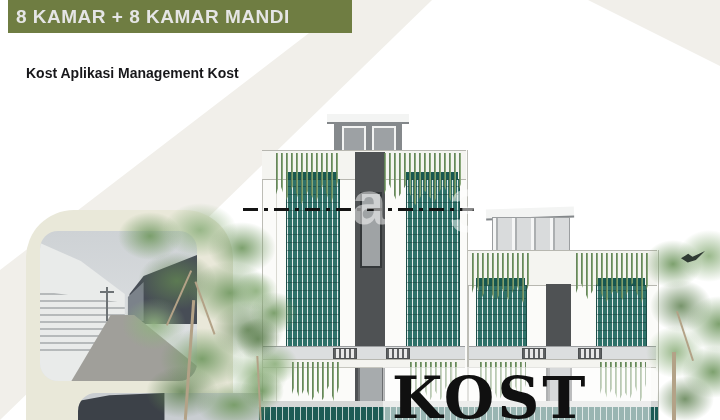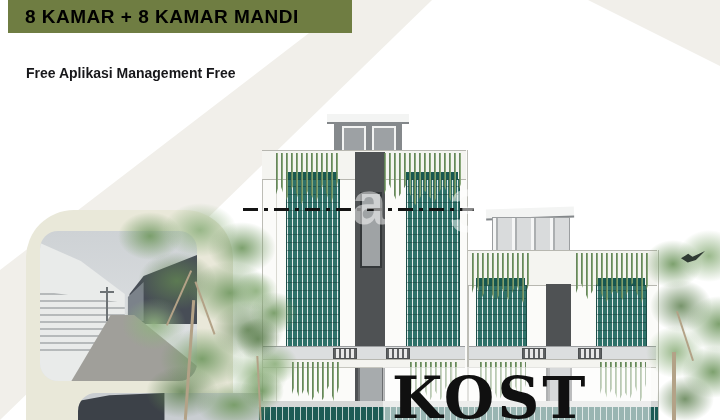--- a/index.html
+++ b/index.html
@@ -8,21 +8,21 @@
   .abs{position:absolute;}
 
   
   .bg-band-left{left:0;top:0;width:720px;height:420px;background:#f1efea;
     clip-path:polygon(352px 0,432px 0,0 420px,0 270px);}
   .bg-tri-right{left:0;top:0;width:720px;height:420px;background:#f1efea;
     clip-path:polygon(588px 0,720px 0,720px 66px);}
 
   
   .banner{left:8px;top:0;width:344px;height:33px;background:#6f7d42;display:flex;align-items:center;}
-  .banner span{color:#000000;font-weight:bold;font-size:19px;letter-spacing:.5px;padding-left:17px;white-space:nowrap;}
+  .banner span{color:#e5e5e5;font-weight:bold;font-size:19px;letter-spacing:.5px;padding-left:8px;white-space:nowrap;}
   .feat{color:#17171a;font-weight:bold;}
   .feat1{left:26px;top:42px;font-size:15px;}
   .feat2{left:26px;top:65px;font-size:14px;}
 
   
   .pill{left:26px;top:210px;width:207px;height:260px;background:#e9e8d9;border-radius:48px;}
   .photo{overflow:hidden;border-radius:18px;}
   .photo1{left:40px;top:231px;width:157px;height:150px;background:linear-gradient(#ced2d5,#dcdfe1 70%);}
   .ph1-houseL{left:0;top:0;width:100%;height:100%;background:#e9ebea;
     clip-path:polygon(0 8%,26% 20%,54% 42%,54% 100%,0 100%);}
@@ -100,21 +100,21 @@
 <body>
 
 <div class="stage">
 
   <div class="abs bg-band-left"></div>
   <div class="abs bg-tri-right"></div>
 
   <div class="abs banner">
     <span>8 KAMAR + 8 KAMAR MANDI</span>
   </div>
-  <div class="abs feat feat2">Free Aplikasi Management Free</div>
+  <div class="abs feat feat2">Kost Aplikasi Management Kost</div>
 
   <div class="abs pill"></div>
 
   <div class="abs photo photo1">
     <div class="abs ph1-houseL"></div>
     <div class="abs ph1-rail"></div>
     <div class="abs ph1-housesR"></div>
     <div class="abs ph1-houseM"></div>
     <div class="abs ph1-road"></div>
     <div class="abs ph1-pole"></div>

